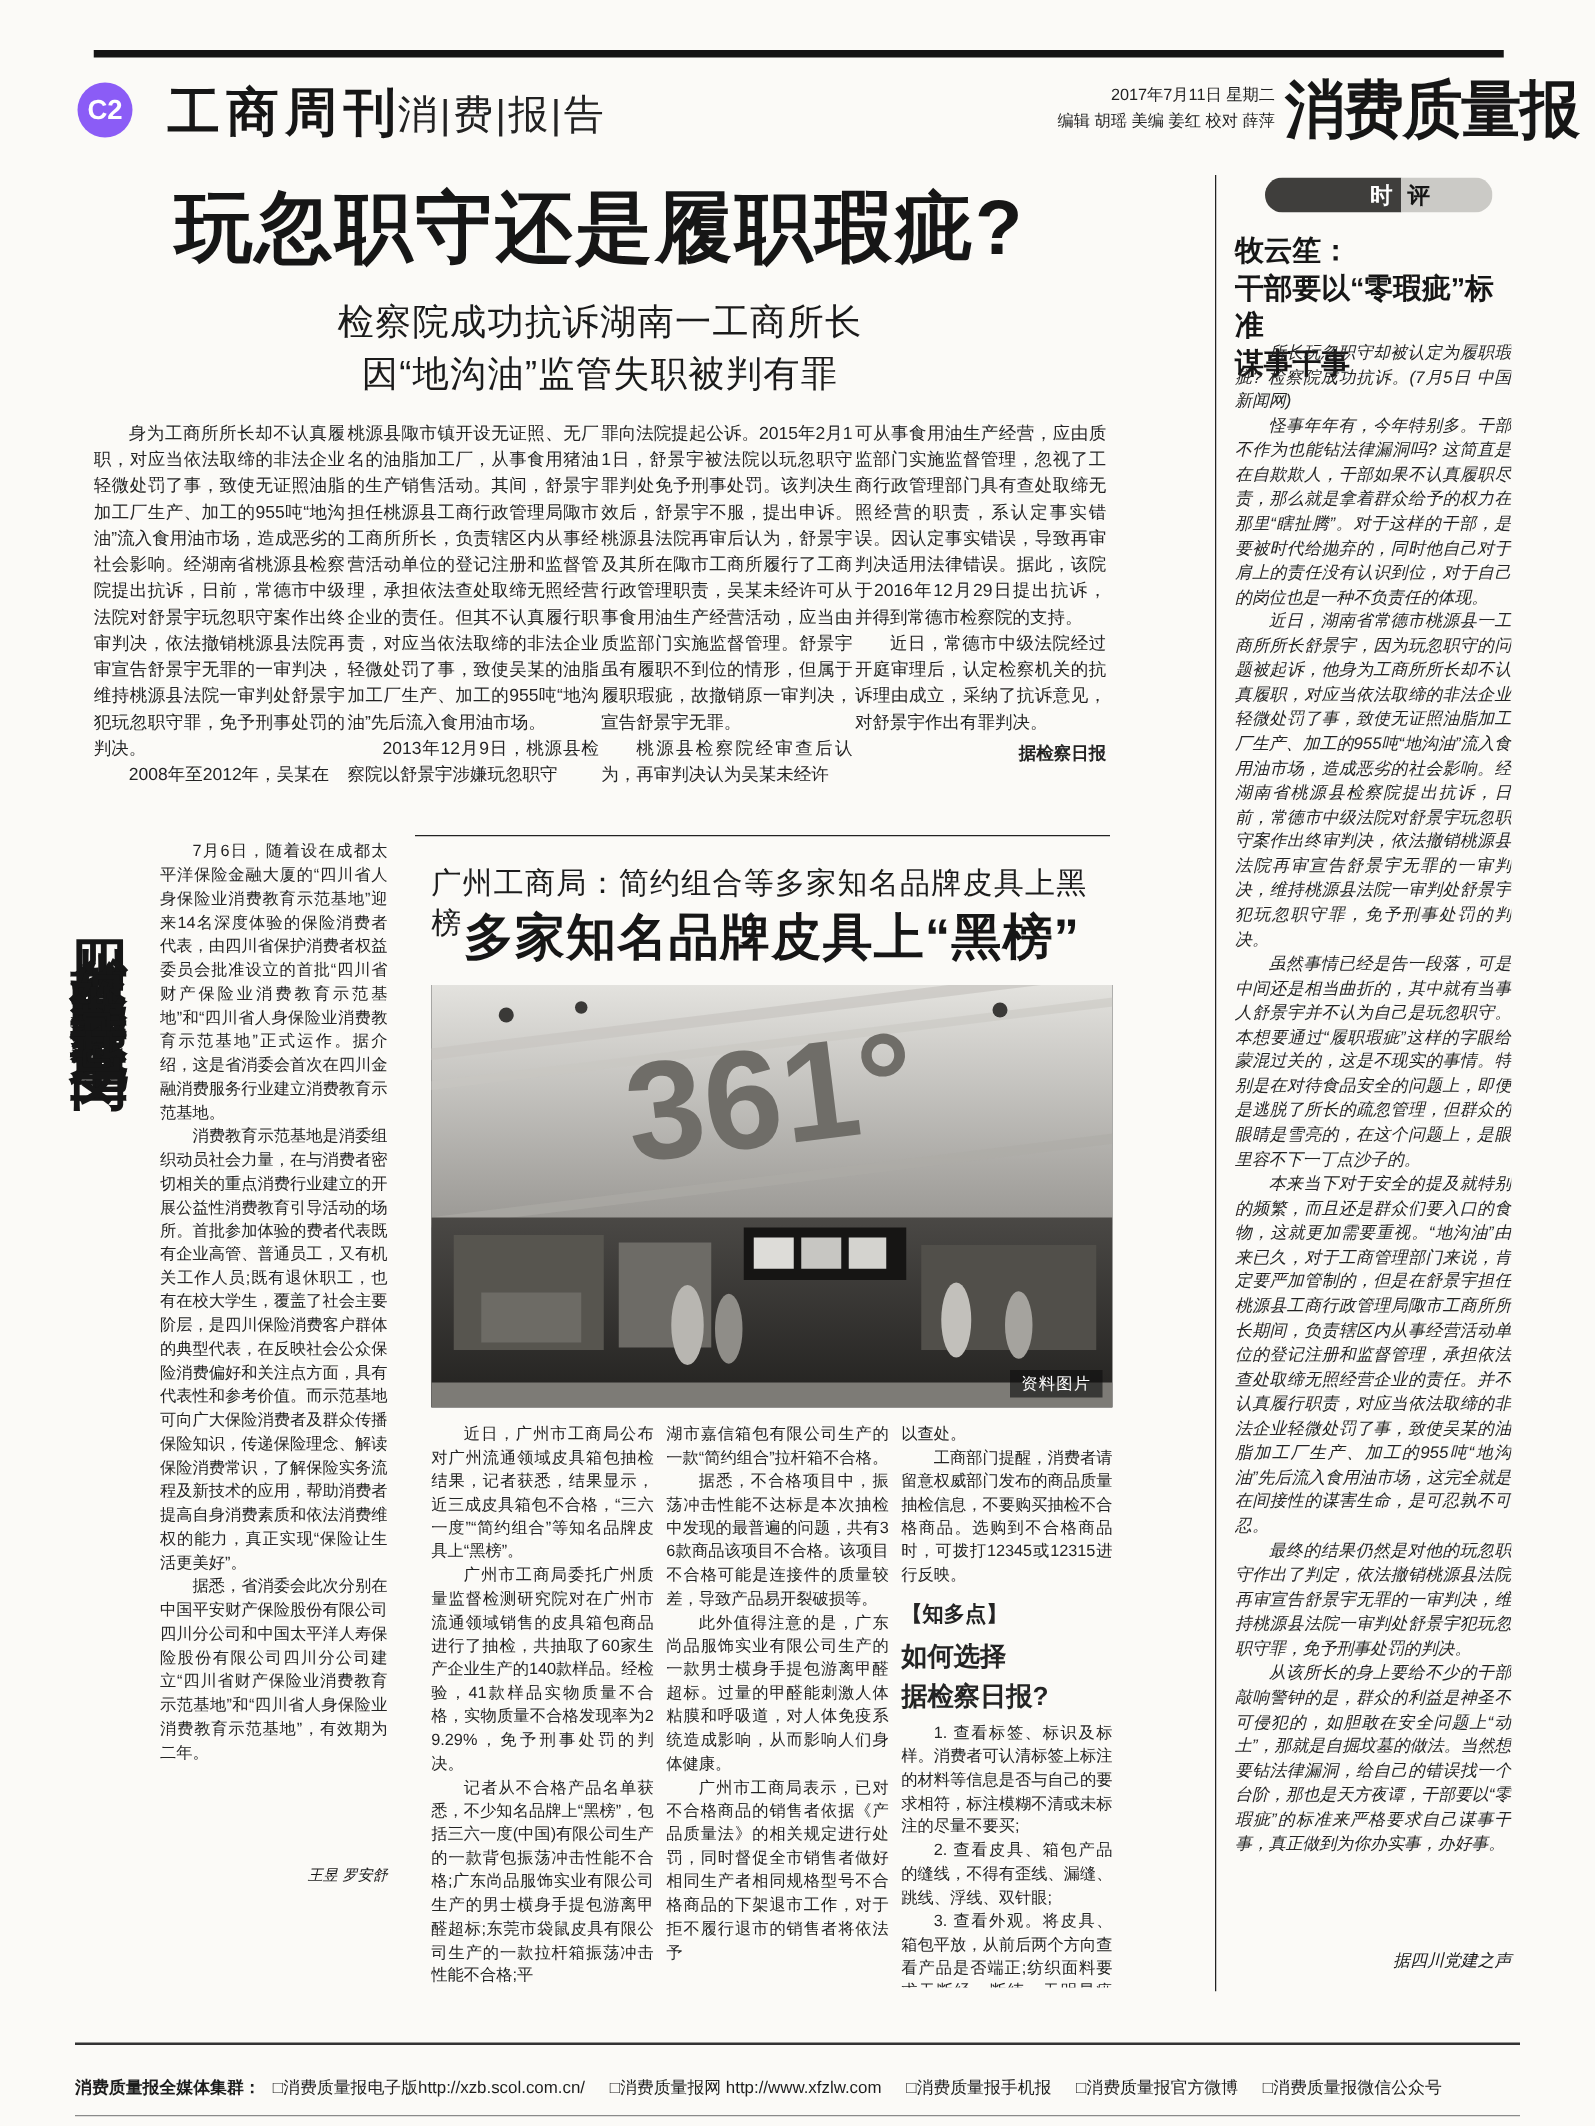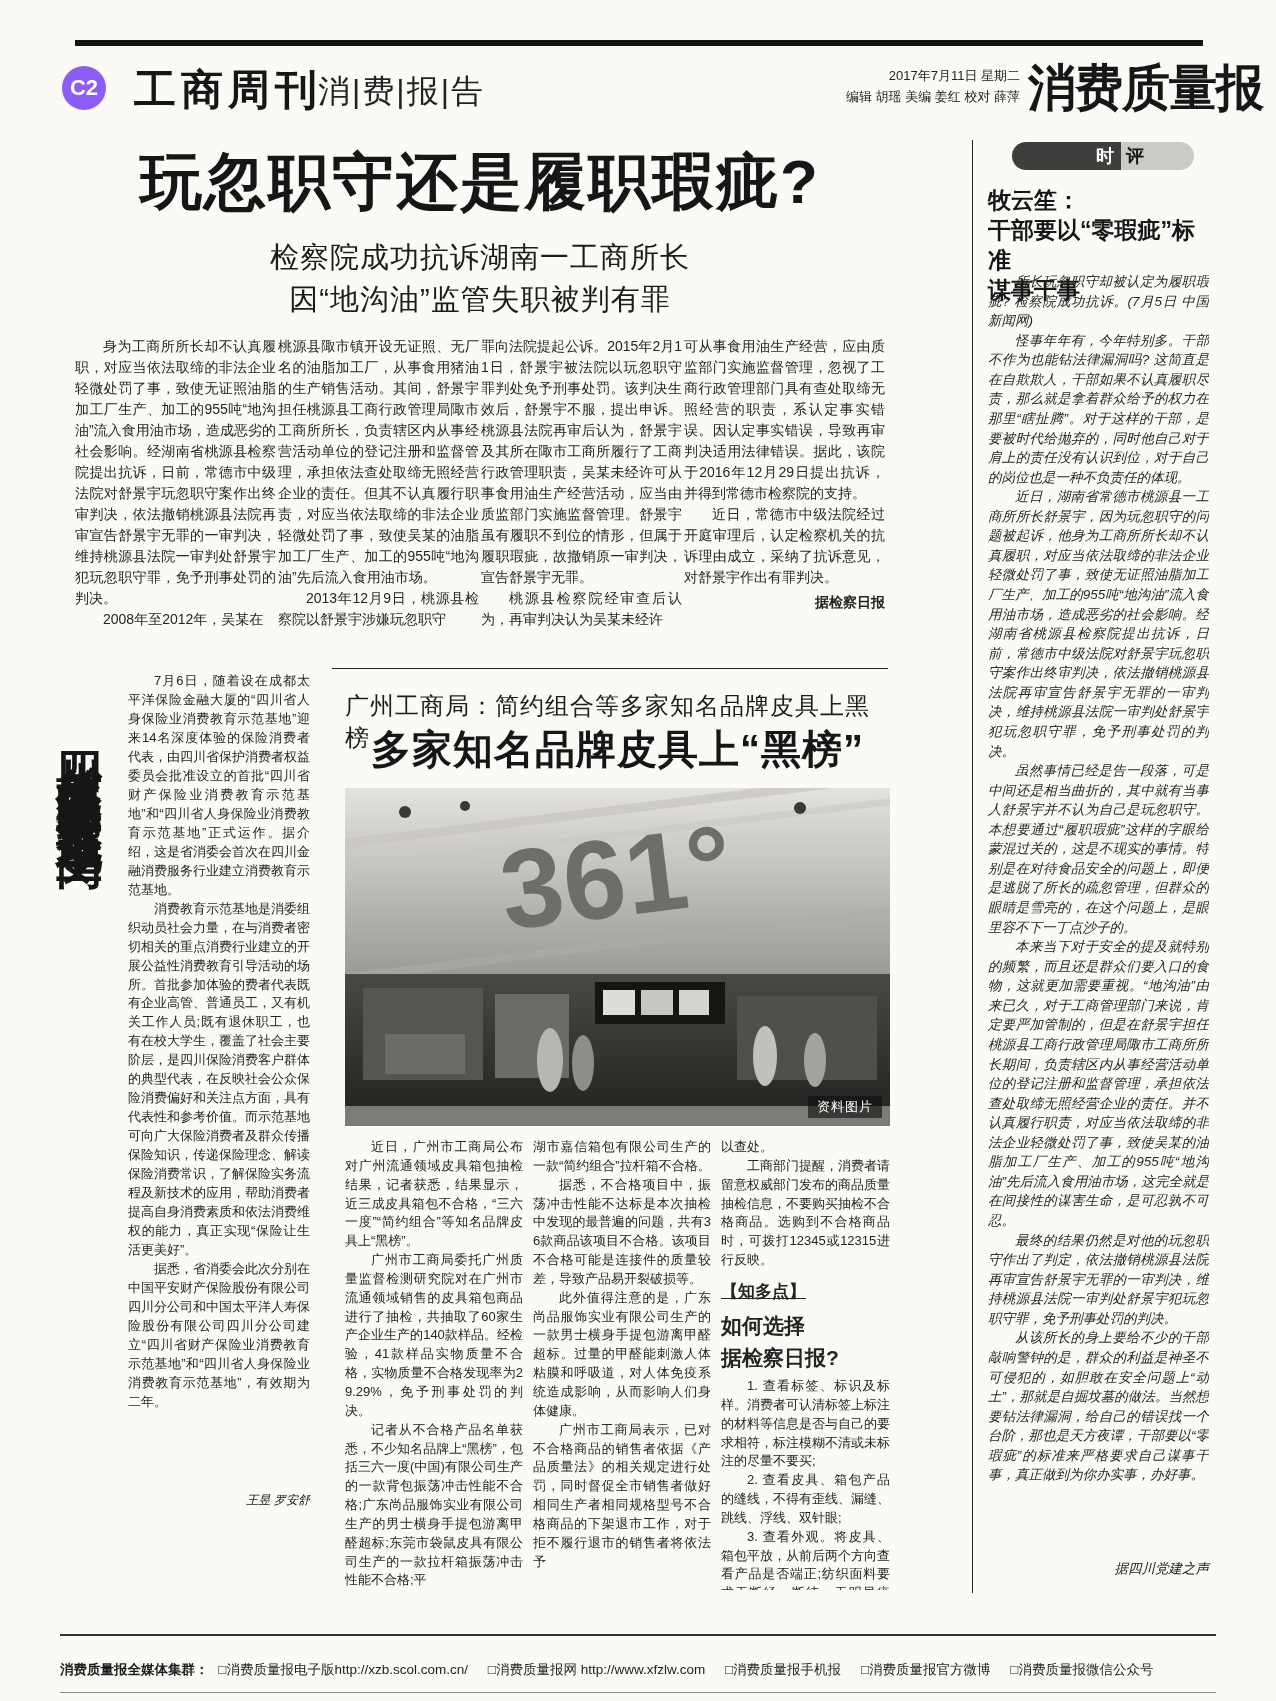--- a/index.html
+++ b/index.html
@@ -39,21 +39,21 @@
   .l-headline{left:345px;top:722px;width:545px;text-align:center;font-size:40px;font-weight:900;letter-spacing:1px;}
   .photo{left:345px;top:788px;width:545px;height:338px;background:#555;overflow:hidden;}
   .photo svg{display:block;}
   .photo-caption{position:absolute;right:8px;bottom:8px;background:rgba(15,15,15,.62);color:#fff;
                  padding:2px 9px;font-size:13px;letter-spacing:1px;}
   .lcol{font-size:13px;line-height:1.45;text-align:justify;word-break:break-all;color:#242424;
         height:452px;overflow:hidden;top:1138px;}
   .lcol1{left:345px;width:178px;}
   .lcol2{left:533px;width:178px;}
   .lcol3{left:721px;width:169px;}
-  .tips-tag{font-weight:900;font-size:17px;text-decoration:underline;margin:10px 0 8px;text-indent:0;}
+  .tips-tag{font-weight:900;font-size:17px;margin:10px 0 8px;text-indent:0;}
   .tips-title{font-size:21px;font-weight:900;line-height:1.25;text-indent:0;margin-bottom:6px;}
   
   .comm-pill{left:1012px;top:142px;width:182px;height:28px;border-radius:14px;overflow:hidden;display:flex;}
   .comm-pill .dark{width:60%;background:#3f3e3c;color:#fff;display:flex;align-items:center;
                    justify-content:flex-end;padding-right:7px;font-size:18px;font-weight:700;}
   .comm-pill .light{width:40%;background:#cbcac6;color:#151515;display:flex;align-items:center;
                     justify-content:flex-start;padding-left:5px;font-size:18px;font-weight:700;}
   .comm-title{left:988px;top:186px;width:220px;font-size:23px;font-weight:900;line-height:1.3;}
   .comm-body{left:988px;top:272px;width:221px;height:1254px;overflow:hidden;
              font-family:Liberation Sans, sans-serif;font-style:italic;font-size:13.5px;line-height:1.45;

